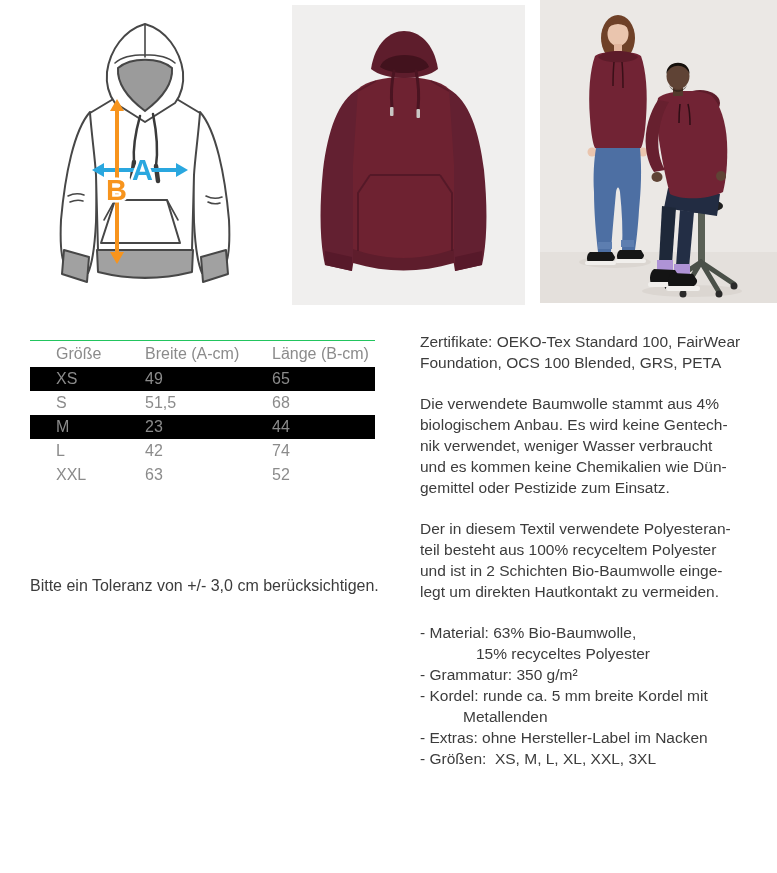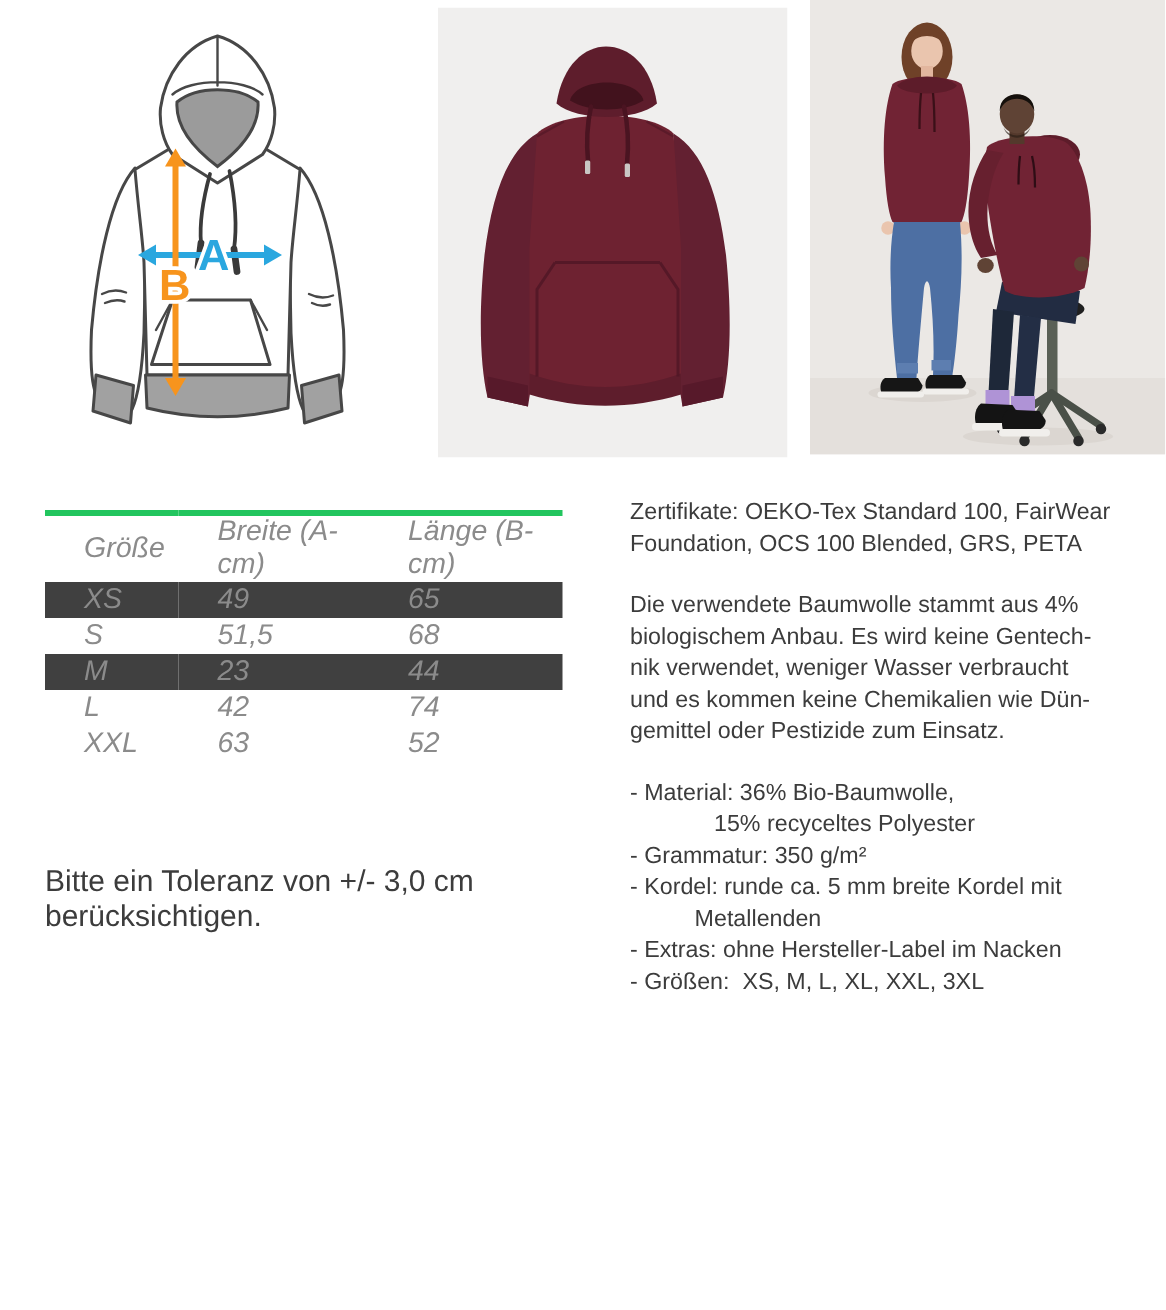--- a/index.html
+++ b/index.html
@@ -4,28 +4,28 @@
 <style>
   html,body{margin:0;padding:0;background:#ffffff;}
   .page{position:relative;width:777px;height:873px;background:#ffffff;overflow:hidden;
         font-family:"Liberation Sans",sans-serif;color:#3c3c3c;}
   .fig{position:absolute;}
   .fig svg{display:block;}
 
   
   .size-table-wrap{position:absolute;left:30px;top:340px;width:345px;}
   table.size-table{border-collapse:collapse;width:345px;table-layout:fixed;
-                   font-size:19px;color:#8b8b8b;border-top:4px solid #22c55e;font-style:italic;}
+                   font-size:16px;color:#8b8b8b;border-top:1px solid #22c55e;}
   table.size-table th{font-weight:400;text-align:left;height:26px;padding:0 0 0 26px;color:#8b8b8b;}
   table.size-table td{height:24px;padding:0 0 0 26px;}
-  table.size-table tr.striped{background:#404040;}
+  table.size-table tr.striped{background:#000000;}
   .col-a{width:89px;} .col-b{width:127px;} .col-c{width:129px;}
 
   .tolerance-note{position:absolute;left:30px;top:577px;width:380px;
-                  font-size:20px;color:#3c3c3c;}
+                  font-size:16px;color:#3c3c3c;}
 
   
   .description{position:absolute;left:420px;top:331px;width:352px;
                font-size:15.5px;line-height:21px;color:#3c3c3c;}
   .description p{margin:0 0 20px 0;white-space:pre-wrap;}
 
   .measure-label{font-family:"Liberation Sans",sans-serif;font-weight:bold;font-size:29px;
                  paint-order:stroke;stroke:#ffffff;stroke-width:5px;stroke-linejoin:round;}
   .sketch{fill:#ffffff;stroke:#474747;stroke-width:2;stroke-linejoin:round;stroke-linecap:round;}
   .sketch-line{fill:none;stroke:#474747;stroke-width:1.6;stroke-linecap:round;}
@@ -210,21 +210,25 @@
   <div class="tolerance-note">Bitte ein Toleranz von +/- 3,0 cm berücksichtigen.</div>
 
   <div class="description">
     <p>Zertifikate: OEKO-Tex Standard 100, FairWear
 Foundation, OCS 100 Blended, GRS, PETA</p>
     <p>Die verwendete Baumwolle stammt aus 4%
 biologischem Anbau. Es wird keine Gentech-
 nik verwendet, weniger Wasser verbraucht
 und es kommen keine Chemikalien wie Dün-
 gemittel oder Pestizide zum Einsatz.</p>
-    <p>- Material: 36% Bio-Baumwolle,
+    <p>Der in diesem Textil verwendete Polyesteran-
+teil besteht aus 100% recyceltem Polyester
+und ist in 2 Schichten Bio-Baumwolle einge-
+legt um direkten Hautkontakt zu vermeiden.</p>
+    <p>- Material: 63% Bio-Baumwolle,
              15% recyceltes Polyester
 - Grammatur: 350 g/m²
 - Kordel: runde ca. 5 mm breite Kordel mit
           Metallenden
 - Extras: ohne Hersteller-Label im Nacken
 - Größen:  XS, M, L, XL, XXL, 3XL</p>
   </div>
 
 </div>
 

